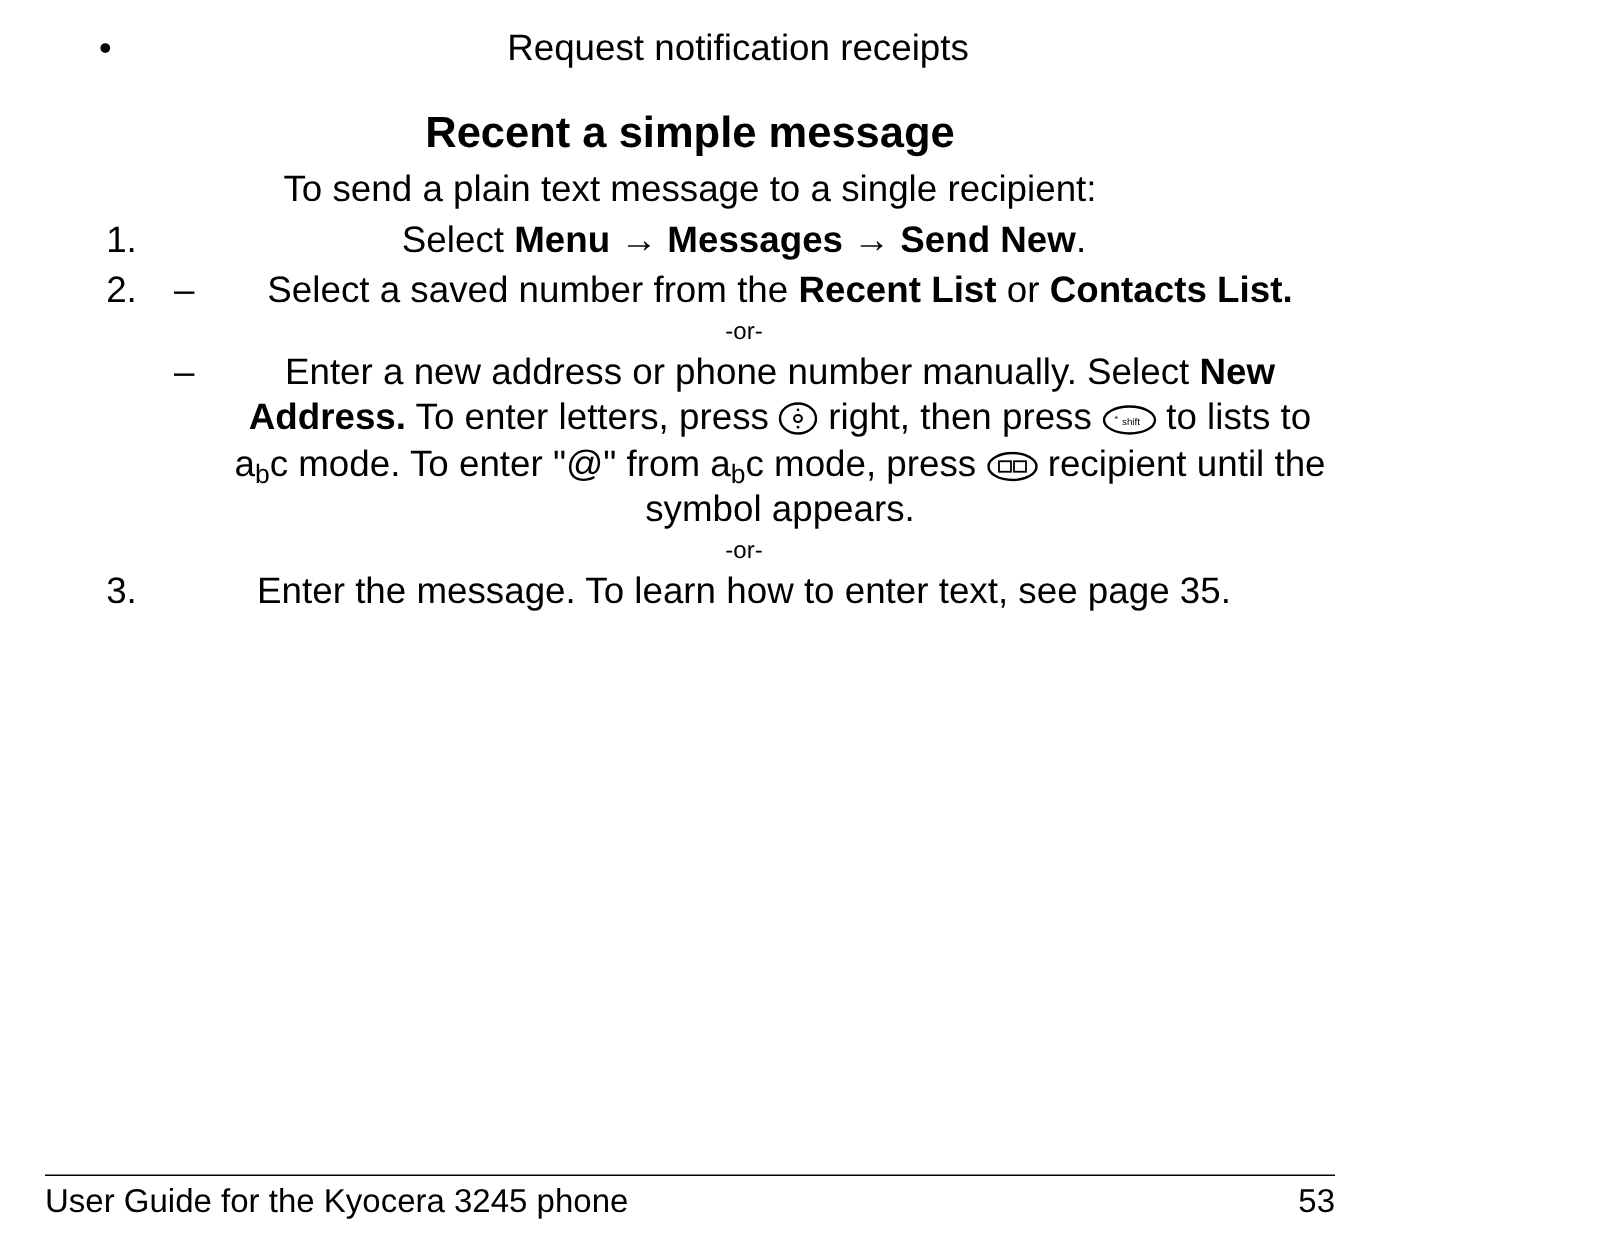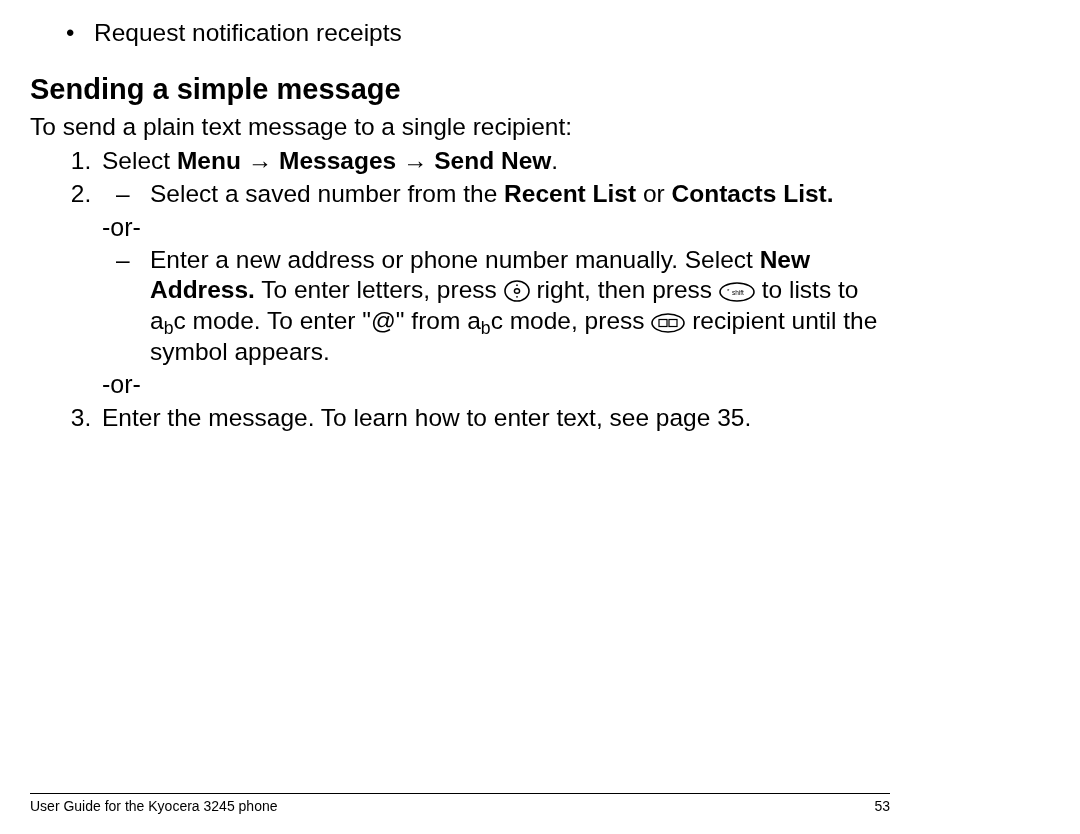--- a/index.html
+++ b/index.html
@@ -8,20 +8,21 @@
     background: #ffffff;
     font-family: Arial, Helvetica, sans-serif;
     color: #000000;
   }
   .page {
     width: 920px;
     height: 834px;
     position: relative;
     box-sizing: border-box;
     padding: 18px 30px 0 30px;
+    text-align: center;
   }
   .bullet-list {
     margin: 0 0 4px 0;
     padding: 0;
     list-style: none;
   }
   .bullet-list li {
     position: relative;
     padding-left: 38px;
     font-size: 24.5px;
@@ -77,21 +78,21 @@
     font-size: 24.5px;
     line-height: 1.25;
   }
   .sub-dash-list > li.dash::before {
     content: "–";
     position: absolute;
     left: 14px;
     top: 0;
   }
   .or-line {
-    font-size: 25px;
+    font-size: 16px;
     line-height: 1.25;
     margin-left: 0;
     padding-left: 0;
   }
   .abc-mode {
     font-family: Arial, sans-serif;
   }
   .abc-mode .sub {
     font-size: 0.72em;
     position: relative;
@@ -111,34 +112,34 @@
     bottom: 20px;
   }
   .footer-rule {
     border: none;
     border-top: 1.5px solid #000;
     margin: 0 0 4px 0;
   }
   .footer-row {
     display: flex;
     justify-content: space-between;
-    font-size: 14px;
+    font-size: 22px;
   }
 </style>
 </head>
 <body>
 
 <div class="page">
 
   <ul class="bullet-list">
     <li>Request notification receipts</li>
   </ul>
 
 
-  <h2 class="section-heading">Sending a simple message</h2>
+  <h2 class="section-heading">Recent a simple message</h2>
 
   <p class="para">To send a plain text message to a single recipient:</p>
 
   <ol class="steps">
     <li>
       <span>Select </span><span class="bold">Menu</span> <span class="bold arrow">→</span> <span class="bold">Messages</span> <span class="bold arrow">→</span> <span class="bold">Send New</span><span>.</span>
     </li>
 
     <li>
       <ul class="sub-dash-list">

